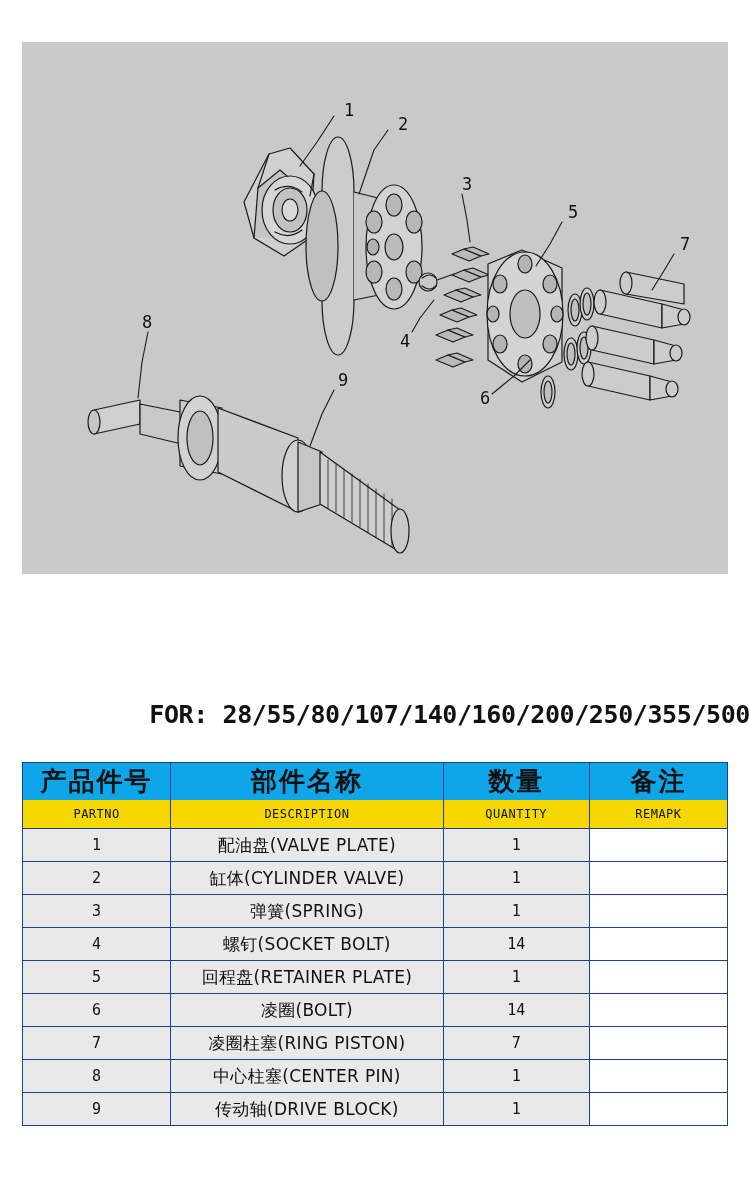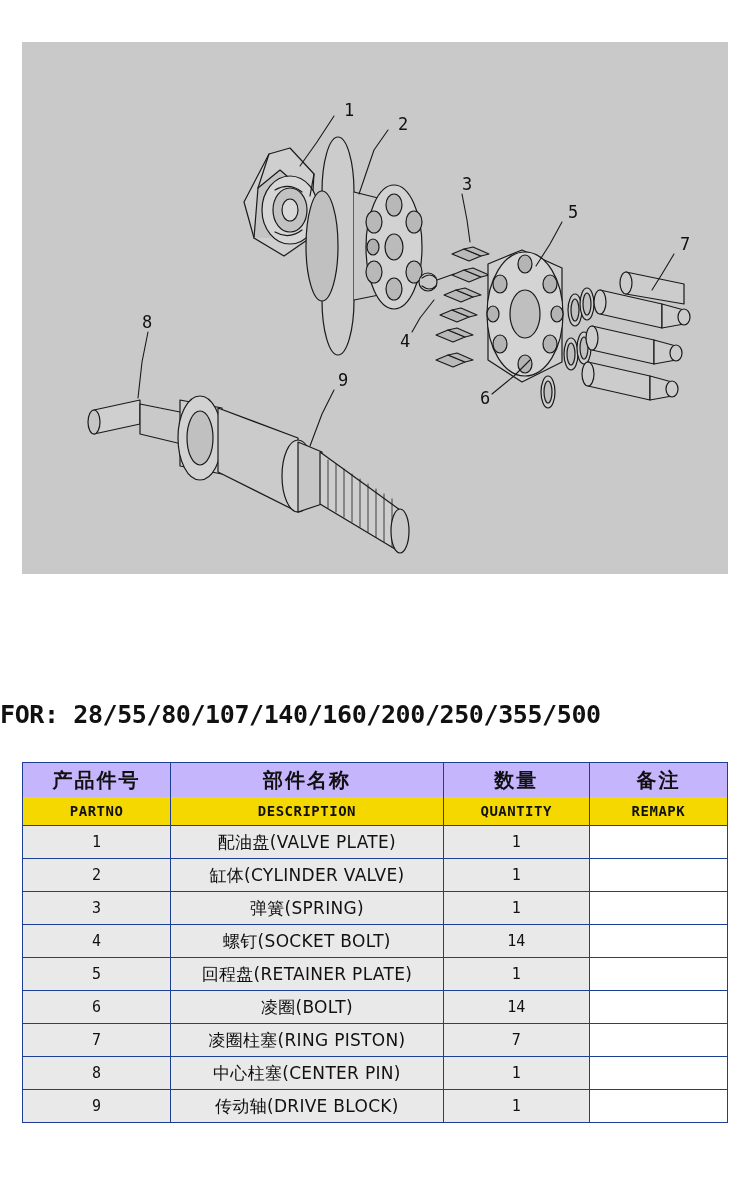--- a/index.html
+++ b/index.html
@@ -30,21 +30,21 @@
     width: 706px;
     height: 532px;
   }
 
   
   .for-line {
     position: absolute;
     left: 0;
     top: 700px;
     width: 750px;
-    text-align: left;
+    text-align: right;
     font-family: "DejaVu Sans Mono", monospace;
     font-size: 25px;
     font-weight: bold;
     letter-spacing: -0.4px;
     color: #111111;
     white-space: nowrap;
   }
 
   
   .parts-table-wrap {
@@ -63,36 +63,35 @@
     text-align: center;
     vertical-align: middle;
     color: #111111;
   }
   .col-part   { width: 148px; }
   .col-desc   { width: 272px; }
   .col-qty    { width: 146px; }
   .col-remark { width: 138px; }
 
   tr.head-cn td {
-    background: #c4b5fd;
+    background: #0ea5e9;
     height: 32px;
-    font-size: 20px;
+    font-size: 26px;
     font-weight: bold;
     font-family: Liberation Sans, sans-serif;
     letter-spacing: 2px;
     border-bottom: none;
   }
   tr.head-en td {
     background: #f5d800;
     height: 26px;
-    font-size: 14px;
+    font-size: 12px;
     font-family: "DejaVu Sans Mono", monospace;
     letter-spacing: 0.5px;
     border-top: none;
-    font-weight: bold;
   }
   tr.body-row td {
     background: #e9e9ea;
     height: 30px;
     font-size: 15px;
     font-family: "DejaVu Sans Mono", monospace;
   }
   tr.body-row td.desc {
     font-family: "DejaVu Sans", "Liberation Sans", sans-serif;
     font-size: 17px;

